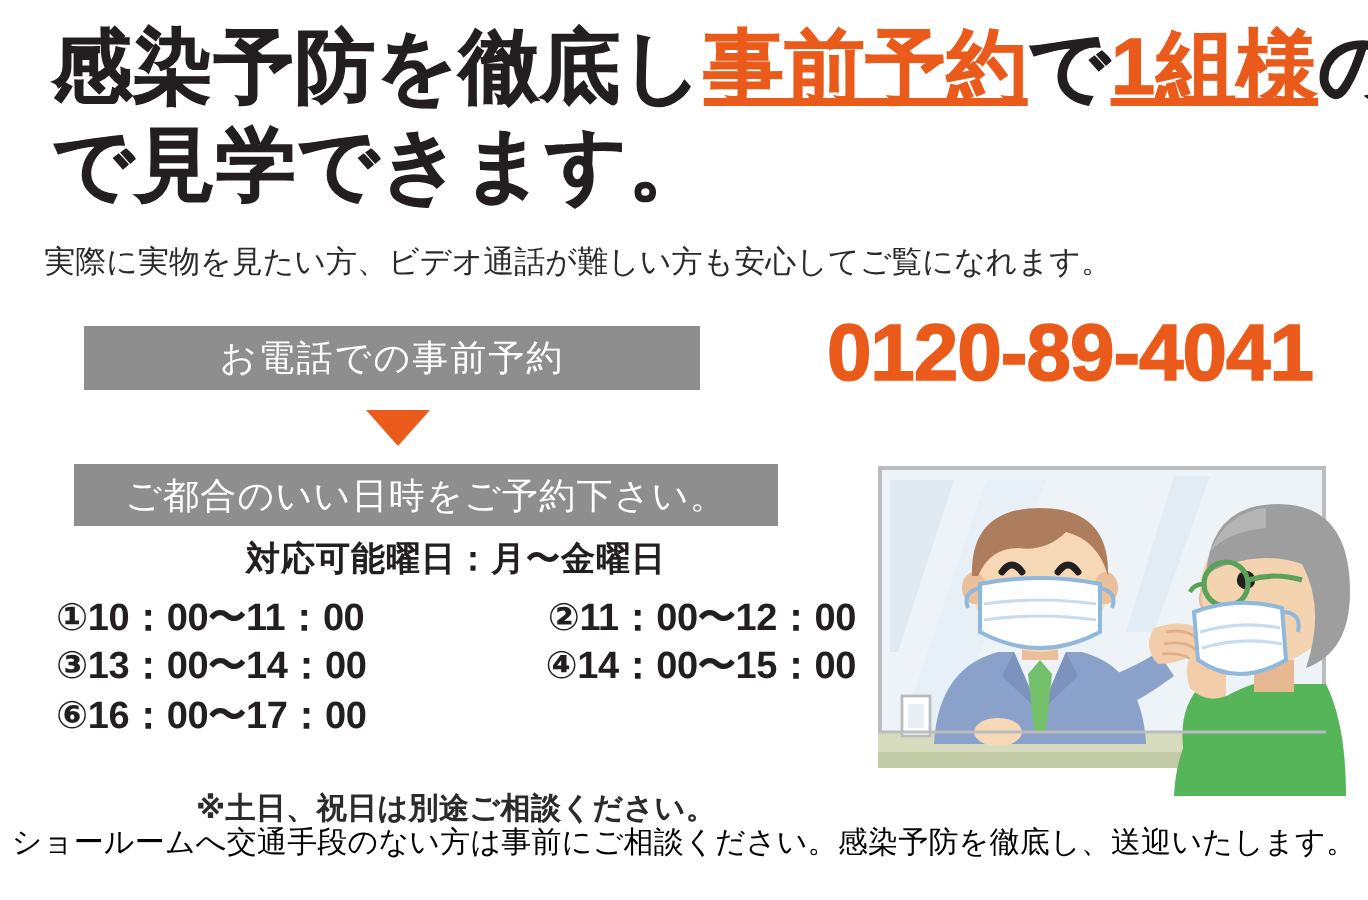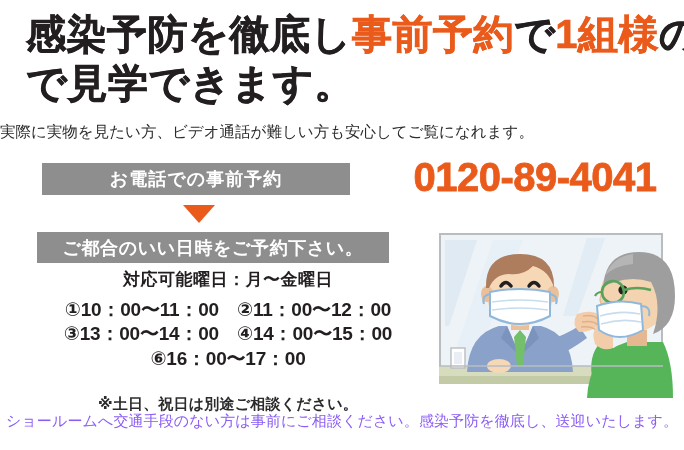--- a/index.html
+++ b/index.html
@@ -30,47 +30,47 @@
     top: 10px;
     width: 648px;
     font-size: 40px;
     font-weight: 900;
     line-height: 1.22;
     letter-spacing: 0.5px;
     color: #231f20;
     -webkit-text-stroke: 0.6px #231f20;
   }
   .headline .ln { display: block; white-space: nowrap; }
-  .hl-accent { color: #ea5b1b; -webkit-text-stroke: 0.6px #ea5b1b; }
+  .hl-accent { color: #ea5b1b; text-decoration: underline; -webkit-text-stroke: 0.6px #ea5b1b; }
 
   
   .lead {
     position: absolute;
     left: 0;
     top: 122px;
     width: 556px;
-    text-align: left;
+    text-align: right;
     font-size: 15.5px;
     line-height: 1.3;
     color: #2b2b2b;
     font-weight: 400;
   }
 
   
   .phone-row {
     position: absolute;
     left: 0;
     top: 163px;
     width: 684px;
     height: 34px;
   }
   .bar-gray {
     background: #8e8e8e;
     color: #ffffff;
-    font-weight: 700;
+    font-weight: 400;
     display: flex;
     align-items: center;
     justify-content: center;
   }
   .bar-phone {
     position: absolute;
     left: 42px;
     top: 0;
     width: 308px;
     height: 32px;
@@ -124,21 +124,21 @@
   }
   .sched-head {
     font-size: 17px;
     font-weight: 700;
     color: #231f20;
     letter-spacing: 0.5px;
     margin-bottom: 7px;
   }
   .slot-row {
     display: flex;
-    justify-content: center;
+    justify-content: space-between;
     gap: 18px;
     font-size: 19px;
     font-weight: 700;
     color: #231f20;
     line-height: 1.28;
     letter-spacing: -0.2px;
     white-space: nowrap;
   }
   .slot { }
   .sched-note {
@@ -150,21 +150,21 @@
   }
 
   
   .footer {
     position: absolute;
     left: 0;
     top: 412px;
     width: 684px;
     text-align: center;
     font-size: 15px;
-    color: #8b5cf6;
+    color: #000000;
     letter-spacing: 0.1px;
   }
 
   
   .illustration {
     position: absolute;
     left: 437px;
     top: 230px;
     width: 238px;
     height: 168px;

